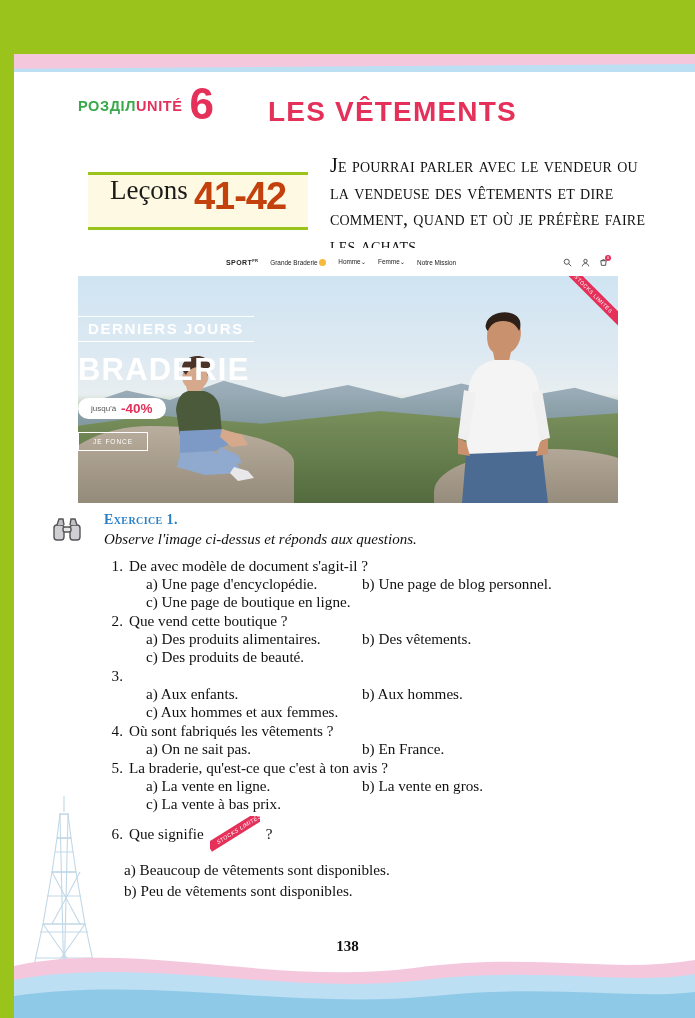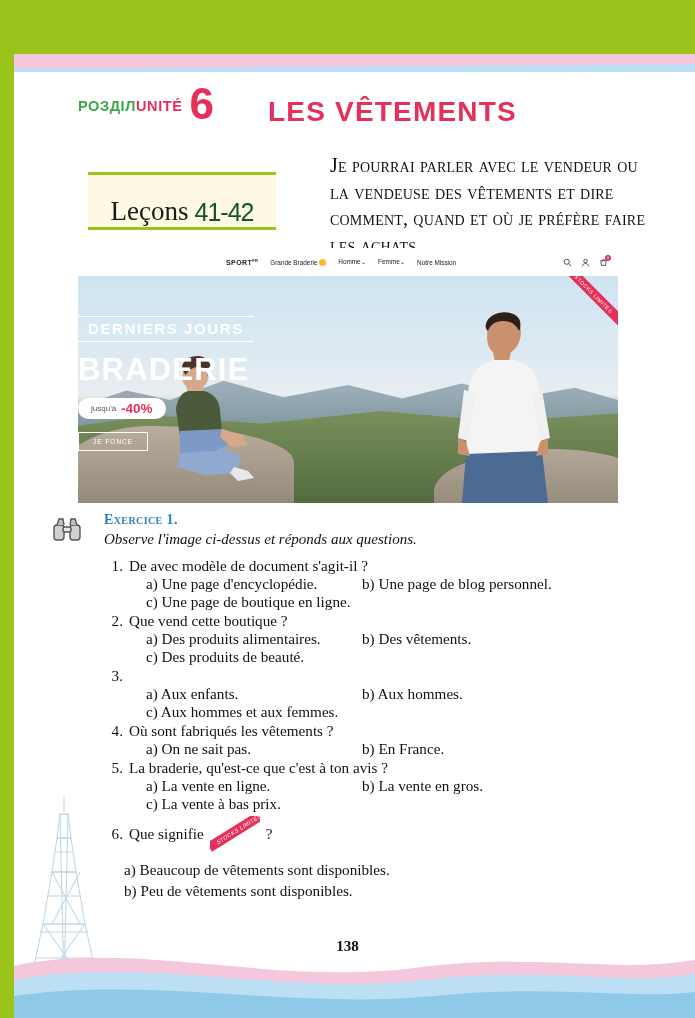--- a/index.html
+++ b/index.html
@@ -74,33 +74,33 @@
   .page-title{
     position:absolute; left:268px; top:96px; width:400px;
     font-family:"Liberation Sans", sans-serif;
     font-weight:bold; font-size:28px; letter-spacing:1.2px;
     color:#e5305a; text-align:left;
   }
 
   
   .lesson-tag{
     position:absolute; left:88px; top:172px;
-    width:188px; height:52px;
+    width:220px; height:52px;
     background:#fdf9e3;
     border-top:3px solid #9ac31c;
     border-bottom:3px solid #9ac31c;
-    display:flex; align-items:flex-end; justify-content:center;
+    display:flex; align-items:flex-start; justify-content:center;
   }
   .lesson-tag .lw{
     font-family:"Liberation Serif", serif;
     font-size:27px; color:#1b1b1b; margin-right:6px;
   }
   .lesson-tag .ln{
     font-family:"Liberation Sans", sans-serif;
-    font-weight:normal; font-size:25px; color:#14532d; letter-spacing:-1px;
+    font-weight:bold; font-size:38px; color:#c2410c; letter-spacing:-1px;
   }
 
   
   .objective{
     position:absolute; left:330px; top:152px; width:320px;
     font-family:Liberation Serif, serif;
     font-size:20px; line-height:1.33;
     color:#111; font-variant:small-caps; letter-spacing:.2px;
   }
 

